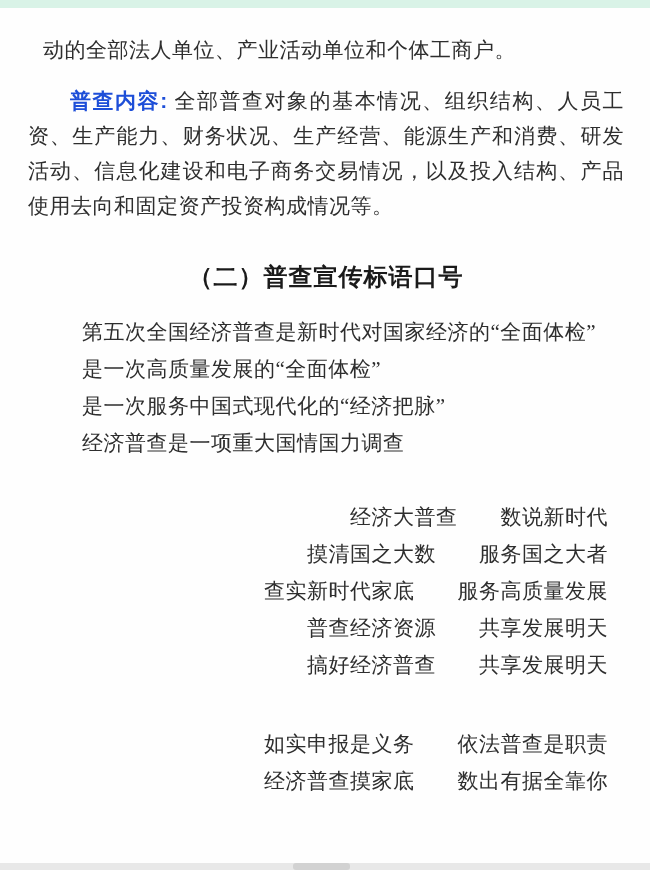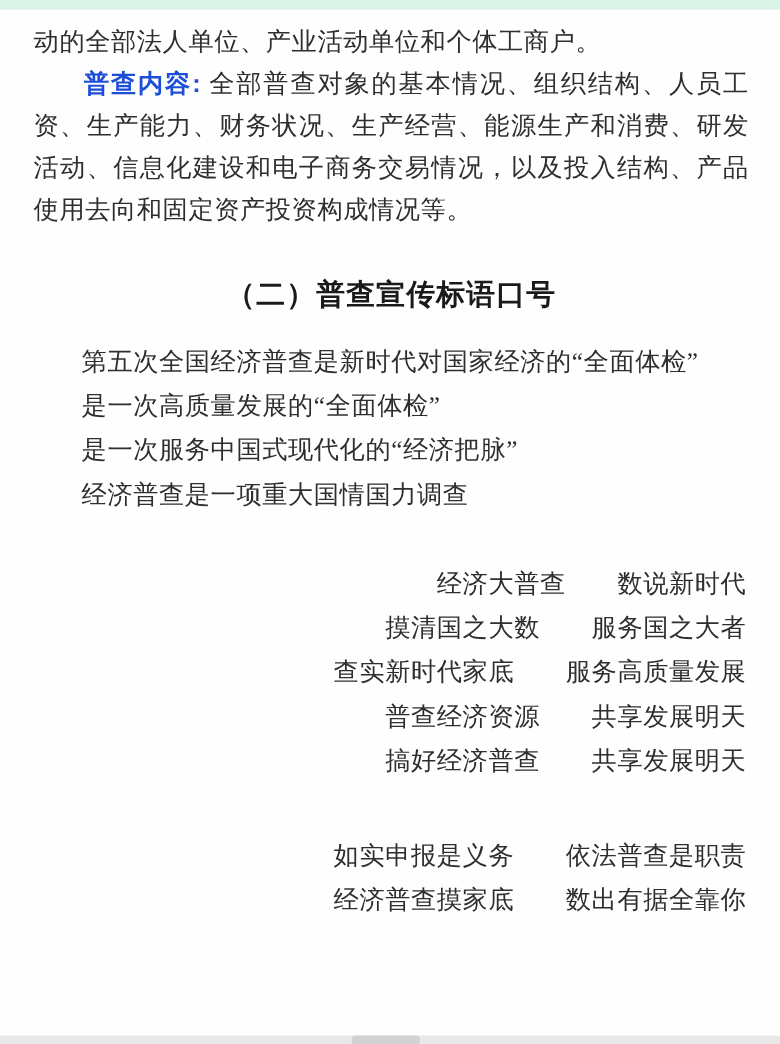--- a/index.html
+++ b/index.html
@@ -25,21 +25,21 @@
     height: 8px;
     background: #d9f3e7;
   }
   .content {
     position: absolute;
     top: 8px;
     left: 28px;
     right: 26px;
   }
   .body-line {
-    margin: 0;
+    margin: 15px;
     padding-top: 10px;
     font-size: 21px;
     line-height: 35px;
     letter-spacing: 0.5px;
   }
   .body-para {
     margin: 0;
     font-size: 21px;
     line-height: 35px;
     letter-spacing: 0.5px;
@@ -55,21 +55,21 @@
     margin: 38px 0 22px 0;
     font-size: 24px;
     line-height: 30px;
     font-weight: bold;
     text-align: center;
     color: #1a1a1a;
     font-family: "Liberation Sans", "DejaVu Sans", sans-serif;
     letter-spacing: 1px;
   }
   .slogan-group {
-    margin: 2px;
+    margin: 16px;
     padding: 0;
   }
   .slogan-group + .slogan-group {
     margin-top: 37px;
     text-align: right;
   }
   .slogan-group.last-group {
     margin-top: 42px;
   }
   .slogan-line {

